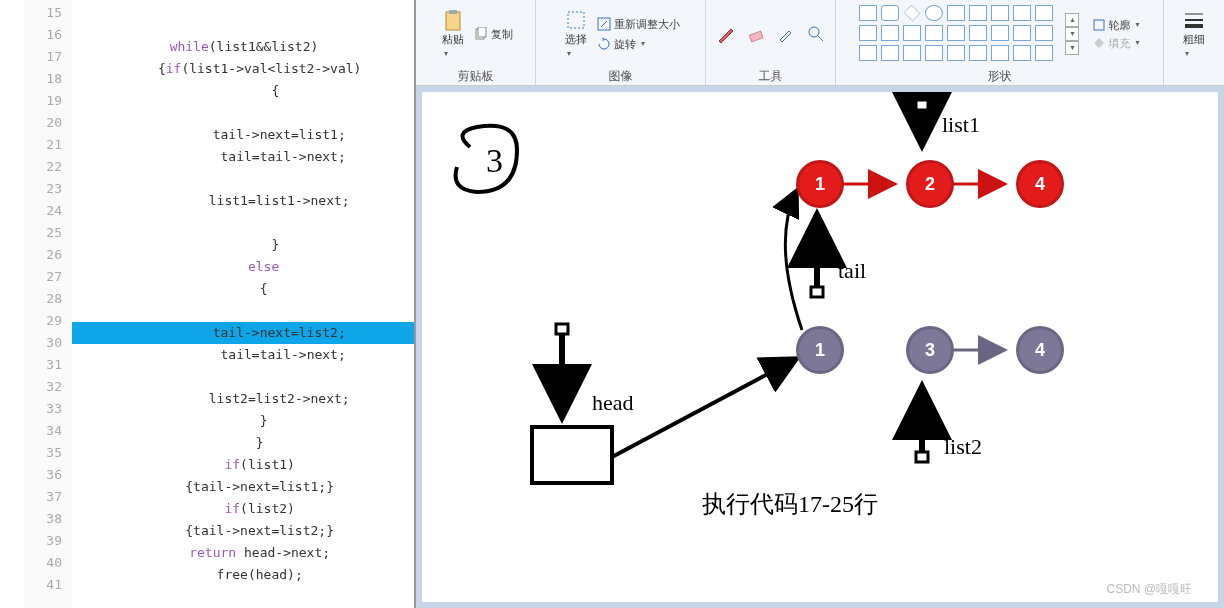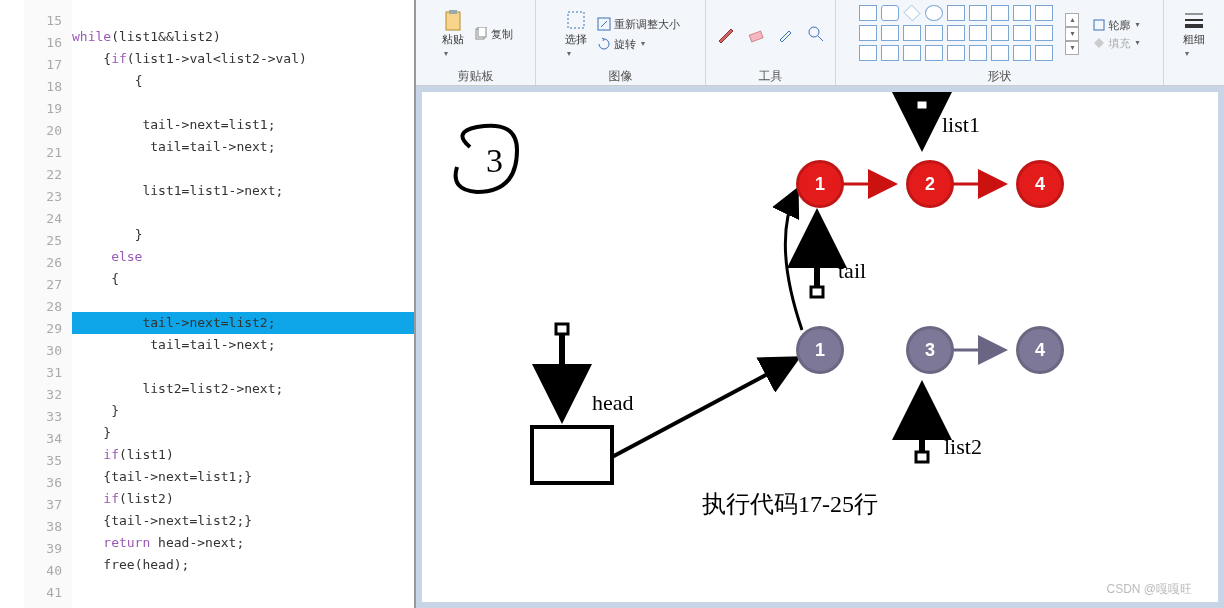--- a/index.html
+++ b/index.html
@@ -1,20 +1,20 @@
 <!DOCTYPE html>
 <html><head>
 <meta charset="utf-8">
 <style>
   * { box-sizing: border-box; margin: 0; padding: 0; }
   body { font-family: "Microsoft YaHei", sans-serif; width: 1224px; height: 608px; overflow: hidden; background: #fff; display: flex; }
   .left-pane { width: 416px; height: 608px; background: #fff; display: flex; position: relative; }
   .margin-strip { width: 24px; background: #fff; }
-  .gutter { width: 48px; background: #fafafa; text-align: right; padding-right: 10px; font-family: Consolas, monospace; font-size: 13px; color: #aaa; line-height: 22px; padding-top: 10px; border-right: 0; }
-  .code { flex: 1; font-family: Consolas, monospace; font-size: 13px; line-height: 22px; padding-top: 4px; white-space: pre; color: #333; }
+  .gutter { width: 48px; background: #fafafa; text-align: right; padding-right: 10px; font-family: Consolas, monospace; font-size: 13px; color: #aaa; line-height: 22px; padding-top: 2px; border-right: 0; }
+  .code { flex: 1; font-family: Consolas, monospace; font-size: 13px; line-height: 22px; padding-top: 14px; white-space: pre; color: #333; text-align: center; }
   .code-line { height: 22px; }
   .hl-line { background: #0ea5e9; }
   .kw { color: #9b59b6; }
   .fn { color: #333; }
   .op { color: #333; }
   .br { color: #333; }
   .sep-right { position: absolute; right: 0; top: 0; bottom: 0; width: 2px; background: #999; }
   
   .right-pane { flex: 1; height: 608px; background: #fff; position: relative; }
   .ribbon { height: 86px; display: flex; border-bottom: 1px solid #ccc; background: #f3f6fa; }

